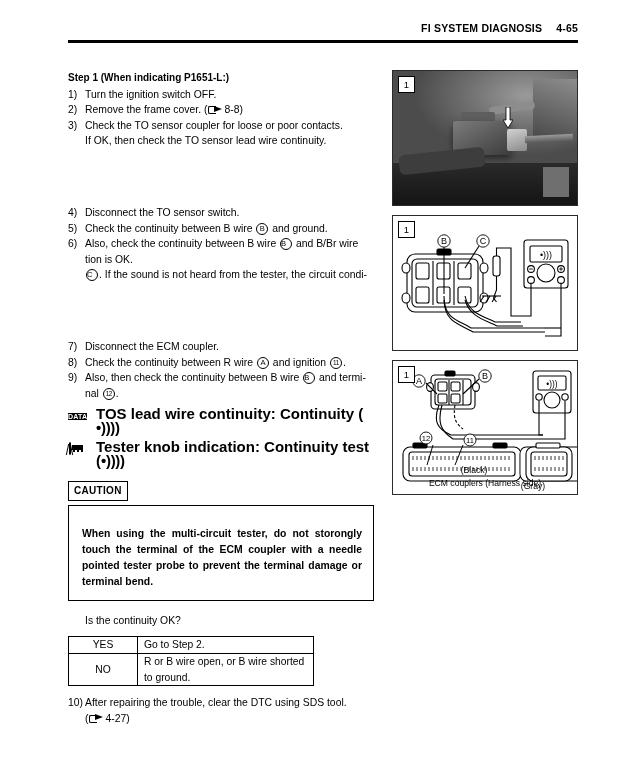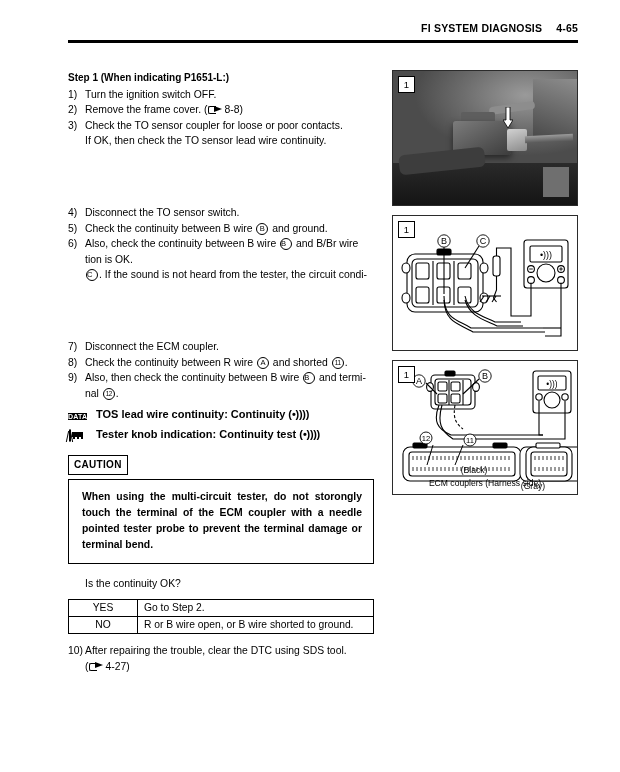--- a/index.html
+++ b/index.html
@@ -129,21 +129,21 @@
     flex: 0 0 auto;
     width: 22px;
     height: 14px;
     position: relative;
     margin-right: 6px;
     margin-top: 1px;
   }
   .spec-txt {
     flex: 1 1 auto;
     font-weight: bold;
-    font-size: 11px;
+    font-size: 15px;
     line-height: 14px;
   }
 
   
   .ico-data {
     width: 21px; height: 11px;
     background: #000;
     color: #fff;
     font-size: 7px;
     font-weight: bold;
@@ -223,40 +223,40 @@
     border: 1.3px solid #000;
     padding: 1px 5px 1.5px 5px;
     font-size: 10px;
     font-weight: bold;
     letter-spacing: 0.3px;
     margin-top: 8px;
   }
   .caution-box {
     border: 1.3px solid #000;
     margin-top: 4px;
-    padding: 9px 11px 10px 13px;
+    padding: 20px 11px 10px 13px;
     font-size: 10.4px;
     font-weight: bold;
     line-height: 16px;
     text-align: justify;
     text-align-last: left;
     box-sizing: border-box;
   }
 
   .question {
     margin-top: 12px;
     padding-left: 17px;
     font-size: 10.4px;
   }
 
   
   .yn-table {
     margin-top: 7px;
     border-collapse: collapse;
-    width: 306px;
+    width: 246px;
     font-size: 10.3px;
   }
   .yn-table td {
     border: 1.1px solid #000;
     height: 16px;
     padding: 0 6px;
   }
   .yn-table td.k {
     width: 56px;
     text-align: center;
@@ -418,21 +418,21 @@
 
     <div class="gap-b"></div>
 
     <div class="line">
       <span class="num">7)</span>
       <span class="txt">Disconnect the ECM coupler.</span>
     </div>
 
     <div class="line">
       <span class="num">8)</span>
-      <span class="txt"><span>Check the continuity between R wire</span> <span class="circ">A</span> <span>and shorted</span> <span class="circ num2">11</span><span>.</span></span>
+      <span class="txt"><span>Check the continuity between R wire</span> <span class="circ">A</span> <span>and ignition</span> <span class="circ num2">11</span><span>.</span></span>
     </div>
 
     <div class="line justify">
       <span class="num">9)</span>
       <span class="txt justify"><span>Also, then check the continuity between B wire</span> <span class="circ">B</span> <span>and termi-</span></span>
     </div>
 
     <div class="indent"><span>nal</span> <span class="circ num2">12</span><span>.</span></div>
 
     

